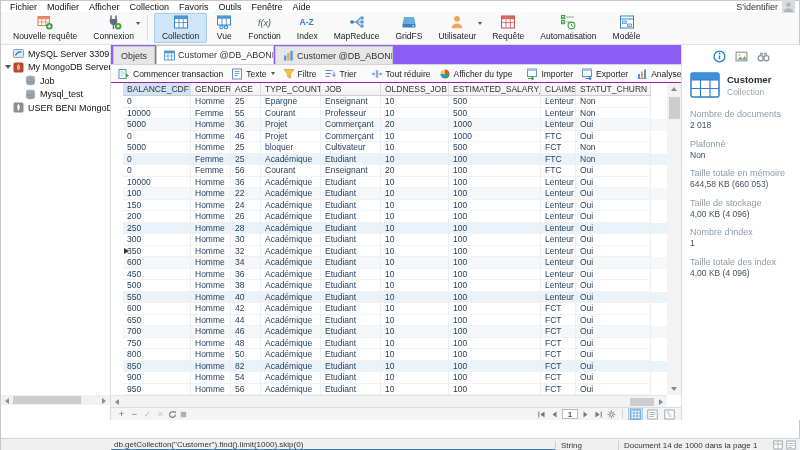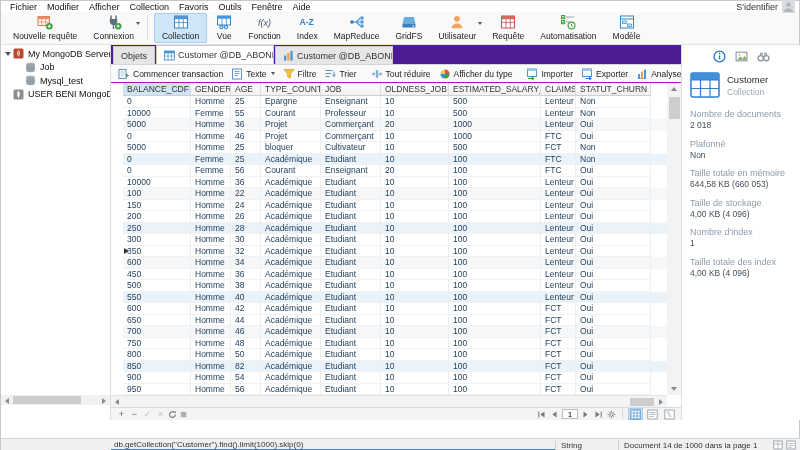--- a/index.html
+++ b/index.html
@@ -48,21 +48,21 @@
 .exp-down .expander::before{content:"";width:0;height:0;border-left:3.5px solid transparent;border-right:3.5px solid transparent;border-top:4px solid #555}
 .exp-right .expander::before{content:"";width:0;height:0;border-top:3.5px solid transparent;border-bottom:3.5px solid transparent;border-left:4px solid #888}
 .node-icon{width:11px;height:11px;flex:none;margin-right:4px}
 .node-icon svg{width:11px;height:11px;display:block}
 .node-label{font-size:9px;color:#111}
 .side-hscroll{position:absolute;left:0;bottom:15px;width:109px;height:10px;background:#f1f1f1;display:flex;align-items:center}
 .side-thumb{position:absolute;left:12px;width:68px;height:8px;background:#cdcdcd;top:1px}
 
 
 .main{position:absolute;left:110px;top:0;width:570px;height:375px;background:#fff}
-.tabbar{position:absolute;top:0;left:0;right:0;height:20px;background:#4c1d95;border-bottom:1px solid #d5d5d5;display:flex;align-items:flex-end;padding-left:2px}
+.tabbar{position:absolute;top:0;left:0;right:0;height:20px;background:#8b5cf6;border-bottom:1px solid #d5d5d5;display:flex;align-items:flex-end;padding-left:2px}
 .tab{display:flex;align-items:center;gap:3px;height:18px;padding:0 7px;margin-right:1px;background:#e6e6e6;
   border:1px solid #c8c8c8;border-bottom:none;font-size:9px;color:#333;white-space:nowrap;max-width:118px;overflow:hidden}
 .tab.active{background:#fff;height:19px}
 .tab-icon{width:11px;height:11px;flex:none}
 .tab-icon svg{width:11px;height:11px;display:block}
 
 
 .gridtoolbar{position:absolute;top:20px;left:0;right:0;height:18px;background:#fafafa;border-bottom:1px solid #a21caf;
   display:flex;align-items:center;padding-left:3px}
 .gt-group{display:flex;align-items:center;height:100%}
@@ -122,21 +122,21 @@
 .view-btn svg{width:11px;height:11px}
 
 
 .infopanel{position:absolute;left:680px;top:0;width:120px;height:375px;background:#fff;border-left:1px solid #ddd;padding:5px 8px 0}
 .ip-icons{display:flex;justify-content:center;gap:9px;margin-bottom:9px}
 .ip-iconbtn{width:13px;height:13px}
 .ip-iconbtn svg{width:13px;height:13px;display:block}
 .ip-header{display:flex;align-items:center;gap:7px;margin-bottom:11px}
 .ip-bigicon{width:30px;height:26px;flex:none}
 .ip-bigicon svg{width:30px;height:26px;display:block}
-.ip-title{font-size:9.5px;font-weight:normal;color:#2b2b2b}
+.ip-title{font-size:9.5px;font-weight:bold;color:#2b2b2b}
 .ip-sub{font-size:8.5px;color:#9aa7b2;margin-top:2px}
 .ip-field{margin-bottom:7.5px}
 .ip-label{font-size:9px;color:#8d9ba8;line-height:11px}
 .ip-value{font-size:8.5px;color:#45505a;line-height:11px}
 
 
 .statusbar{position:absolute;left:0;top:437px;width:800px;height:13px;background:#f0f0f0;border-top:1px solid #d4d4d4;
   display:flex;align-items:center;font-size:8px;color:#333}
 .sb-pad{width:110px;height:100%;flex:none}
 .sb-query{width:444px;flex:none;padding-left:3px;white-space:nowrap;overflow:hidden;position:relative;height:100%;line-height:12px;
@@ -334,20 +334,30 @@
         </div>
 
     </div>
   </div>
 
   <div class="bodyarea">
 
     <div class="sidebar">
       <div>
 
+          <div class="tree-row lvl-0">
+            <span class="expander"></span>
+            <span class="node-icon">
+              <svg viewBox="0 0 11 11">
+                <rect x=".5" y="1.5" width="10" height="8" rx="1" fill="#dfeaf4" stroke="#5b8fc9" stroke-width=".8"></rect>
+                <path d="M2.5 7.5c1.5-3 4-4 6-3.5" stroke="#2b6ca8" fill="none" stroke-width="1.2"></path>
+              </svg>
+            </span>
+            <span class="node-label">MySQL Server 3309</span>
+          </div>
 
           <div class="tree-row lvl-0 exp-down">
             <span class="expander"></span>
             <span class="node-icon">
               <svg viewBox="0 0 11 11">
                 <rect x=".5" y=".5" width="10" height="10" rx="1.5" fill="#b9472b"></rect>
                 <path d="M5.5 1.8c1.7 1.9 1.7 5 0 7.2-1.7-2.2-1.7-5.3 0-7.2z" fill="#eef7ea"></path>
                 <path d="M5.5 2.2v7" stroke="#b9472b" stroke-width=".5"></path>
               </svg>
             </span>

